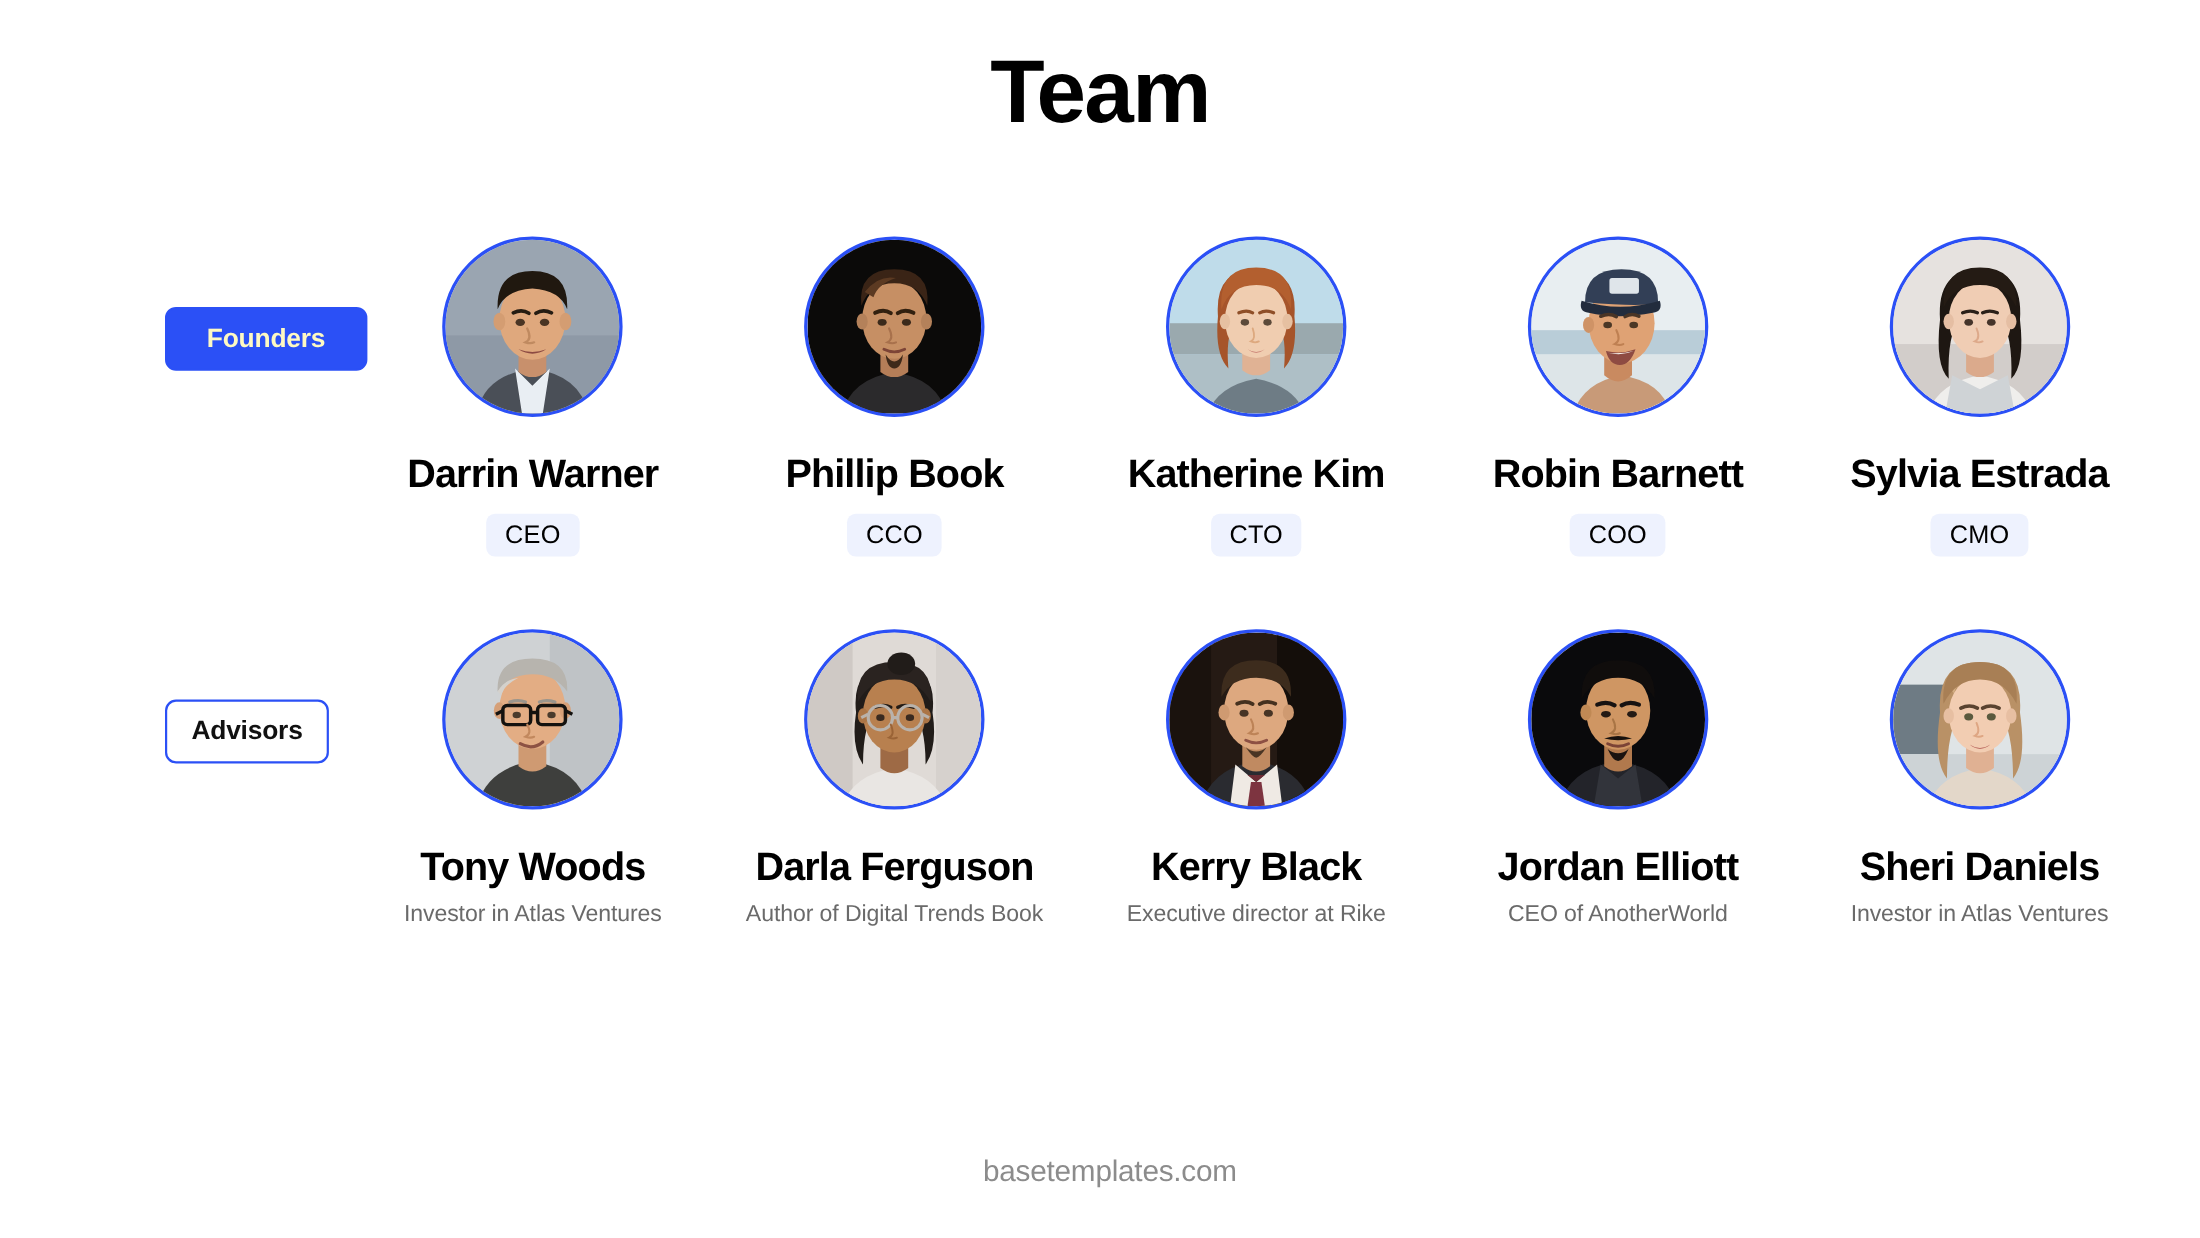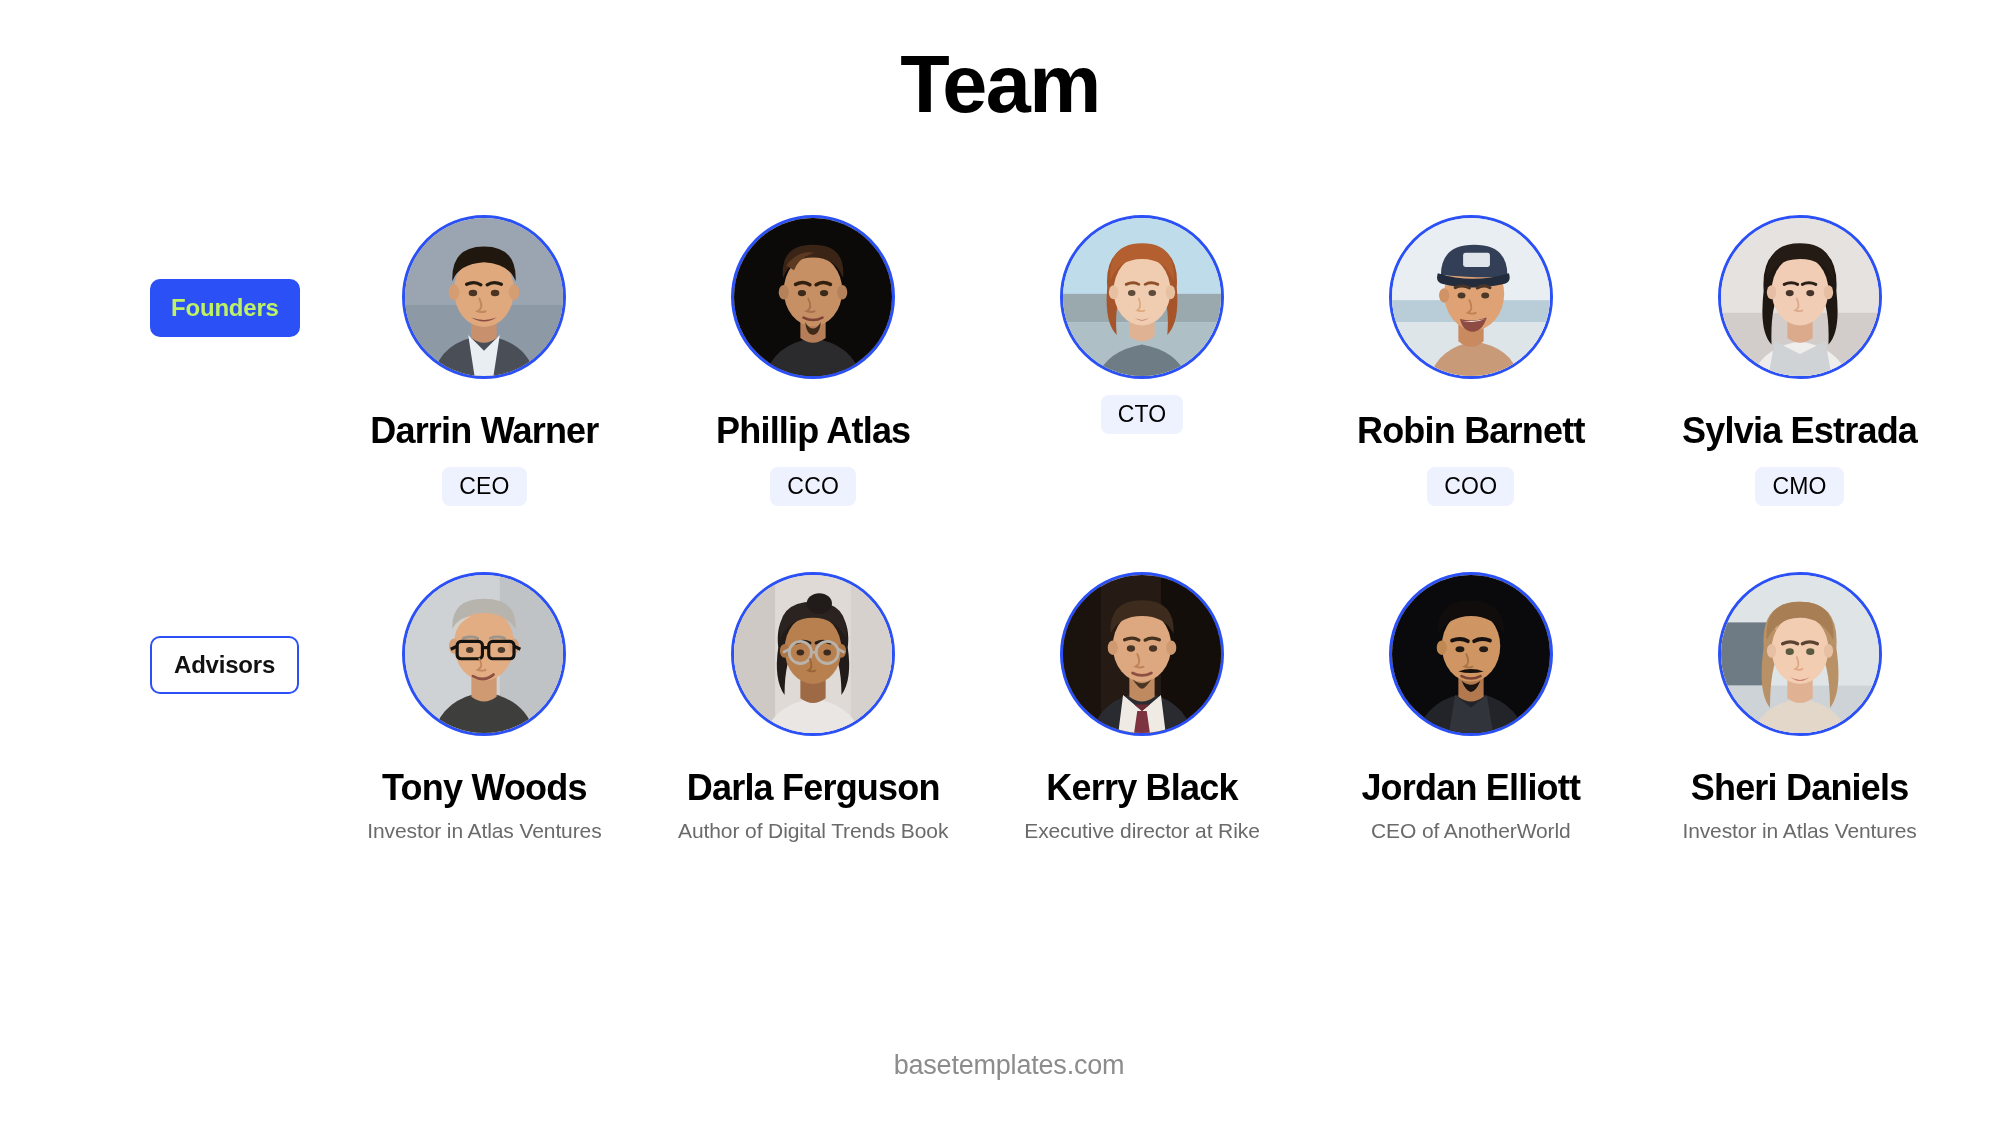--- a/index.html
+++ b/index.html
@@ -55,23 +55,23 @@
     justify-content:center;
     font-size:24px;
     font-weight:bold;
     letter-spacing:-0.2px;
     border-radius:10px;
     white-space:nowrap;
   }
   .badge-founders {
     margin-top:64px;
     background:#2B50F6;
-    color:#bef264;
+    color:#fef9c3;
     border:2px solid #2B50F6;
-    padding:13px 19px;
+    padding:13px 36px;
   }
   .badge-advisors {
     margin-top:64px;
     background:#ffffff;
     color:#111111;
     border:2px solid #2B50F6;
     padding:13px 22px;
   }
 
   .people {
@@ -192,21 +192,21 @@
               <path d="M33 30 q8-10 18-8 q-10 3 -13 11 z" fill="#5c3a22"></path>
               <path d="M39 42 q5-2.5 9 0.2" stroke="#32200f" stroke-width="2.3" fill="none" stroke-linecap="round"></path>
               <path d="M52 42.2 q4-2.7 9-0.2" stroke="#32200f" stroke-width="2.3" fill="none" stroke-linecap="round"></path>
               <ellipse cx="43" cy="47.5" rx="2.6" ry="2" fill="#3b2a1b"></ellipse>
               <ellipse cx="57" cy="47.5" rx="2.6" ry="2" fill="#3b2a1b"></ellipse>
               <path d="M47 51 q3 6 -1 8 q3 1 5 0" stroke="#a8714c" stroke-width="1.2" fill="none" stroke-linecap="round"></path>
               <path d="M44 63 q6 3 12 0" stroke="#7d4436" stroke-width="1.6" fill="none" stroke-linecap="round"></path>
               <path d="M45 66 q5 8 10 0 q-1 8 -5 8 q-4 0 -5-8 z" fill="#3f2a1a"></path>
             </svg>
           </div>
-          <div class="person-name">Phillip Atlas</div>
+          <div class="person-name">Phillip Book</div>
           <div class="role-pill">CCO</div>
         </div>
 
         <div class="person">
           <div class="avatar">
             <svg viewBox="0 0 100 100" preserveAspectRatio="xMidYMid slice">
               <rect width="100" height="100" fill="#bfdcea"></rect>
               <rect y="48" width="100" height="18" fill="#9aa9ae"></rect>
               <rect y="66" width="100" height="34" fill="#aebfc6"></rect>
               <path d="M22 100 q6-16 28-20 q22 4 28 20 z" fill="#6e7c85"></path>
@@ -217,20 +217,21 @@
               <ellipse cx="68" cy="47" rx="3" ry="4.4" fill="#e6c0a1"></ellipse>
               <path d="M30 40 q-2-24 20-24 q22 0 20 24 q-5-14 -20-14 q-15 0 -20 14 z" fill="#b35f2f"></path>
               <path d="M40 42 q4.5-2 8 0" stroke="#8f4f28" stroke-width="1.8" fill="none" stroke-linecap="round"></path>
               <path d="M52 42 q3.5-2 8 0" stroke="#8f4f28" stroke-width="1.8" fill="none" stroke-linecap="round"></path>
               <ellipse cx="43.5" cy="47.5" rx="2.4" ry="1.9" fill="#5c4a3a"></ellipse>
               <ellipse cx="56.5" cy="47.5" rx="2.4" ry="1.9" fill="#5c4a3a"></ellipse>
               <path d="M48 51 q2 6 -1 7.5 q2.5 1 4.5 0" stroke="#dda97f" stroke-width="1.1" fill="none" stroke-linecap="round"></path>
               <path d="M45 63 q5 3 10 0 q-5 4 -10 0 z" fill="#c4776c"></path>
             </svg>
           </div>
+          <div class="person-name">Katherine Kim</div>
           <div class="role-pill">CTO</div>
         </div>
 
         <div class="person">
           <div class="avatar">
             <svg viewBox="0 0 100 100" preserveAspectRatio="xMidYMid slice">
               <rect width="100" height="100" fill="#e8eef1"></rect>
               <rect y="52" width="100" height="14" fill="#b9cdd8"></rect>
               <rect y="66" width="100" height="34" fill="#dde5e8"></rect>
               <path d="M24 100 q6-18 28-22 q24 4 28 22 z" fill="#c89a78"></path>

